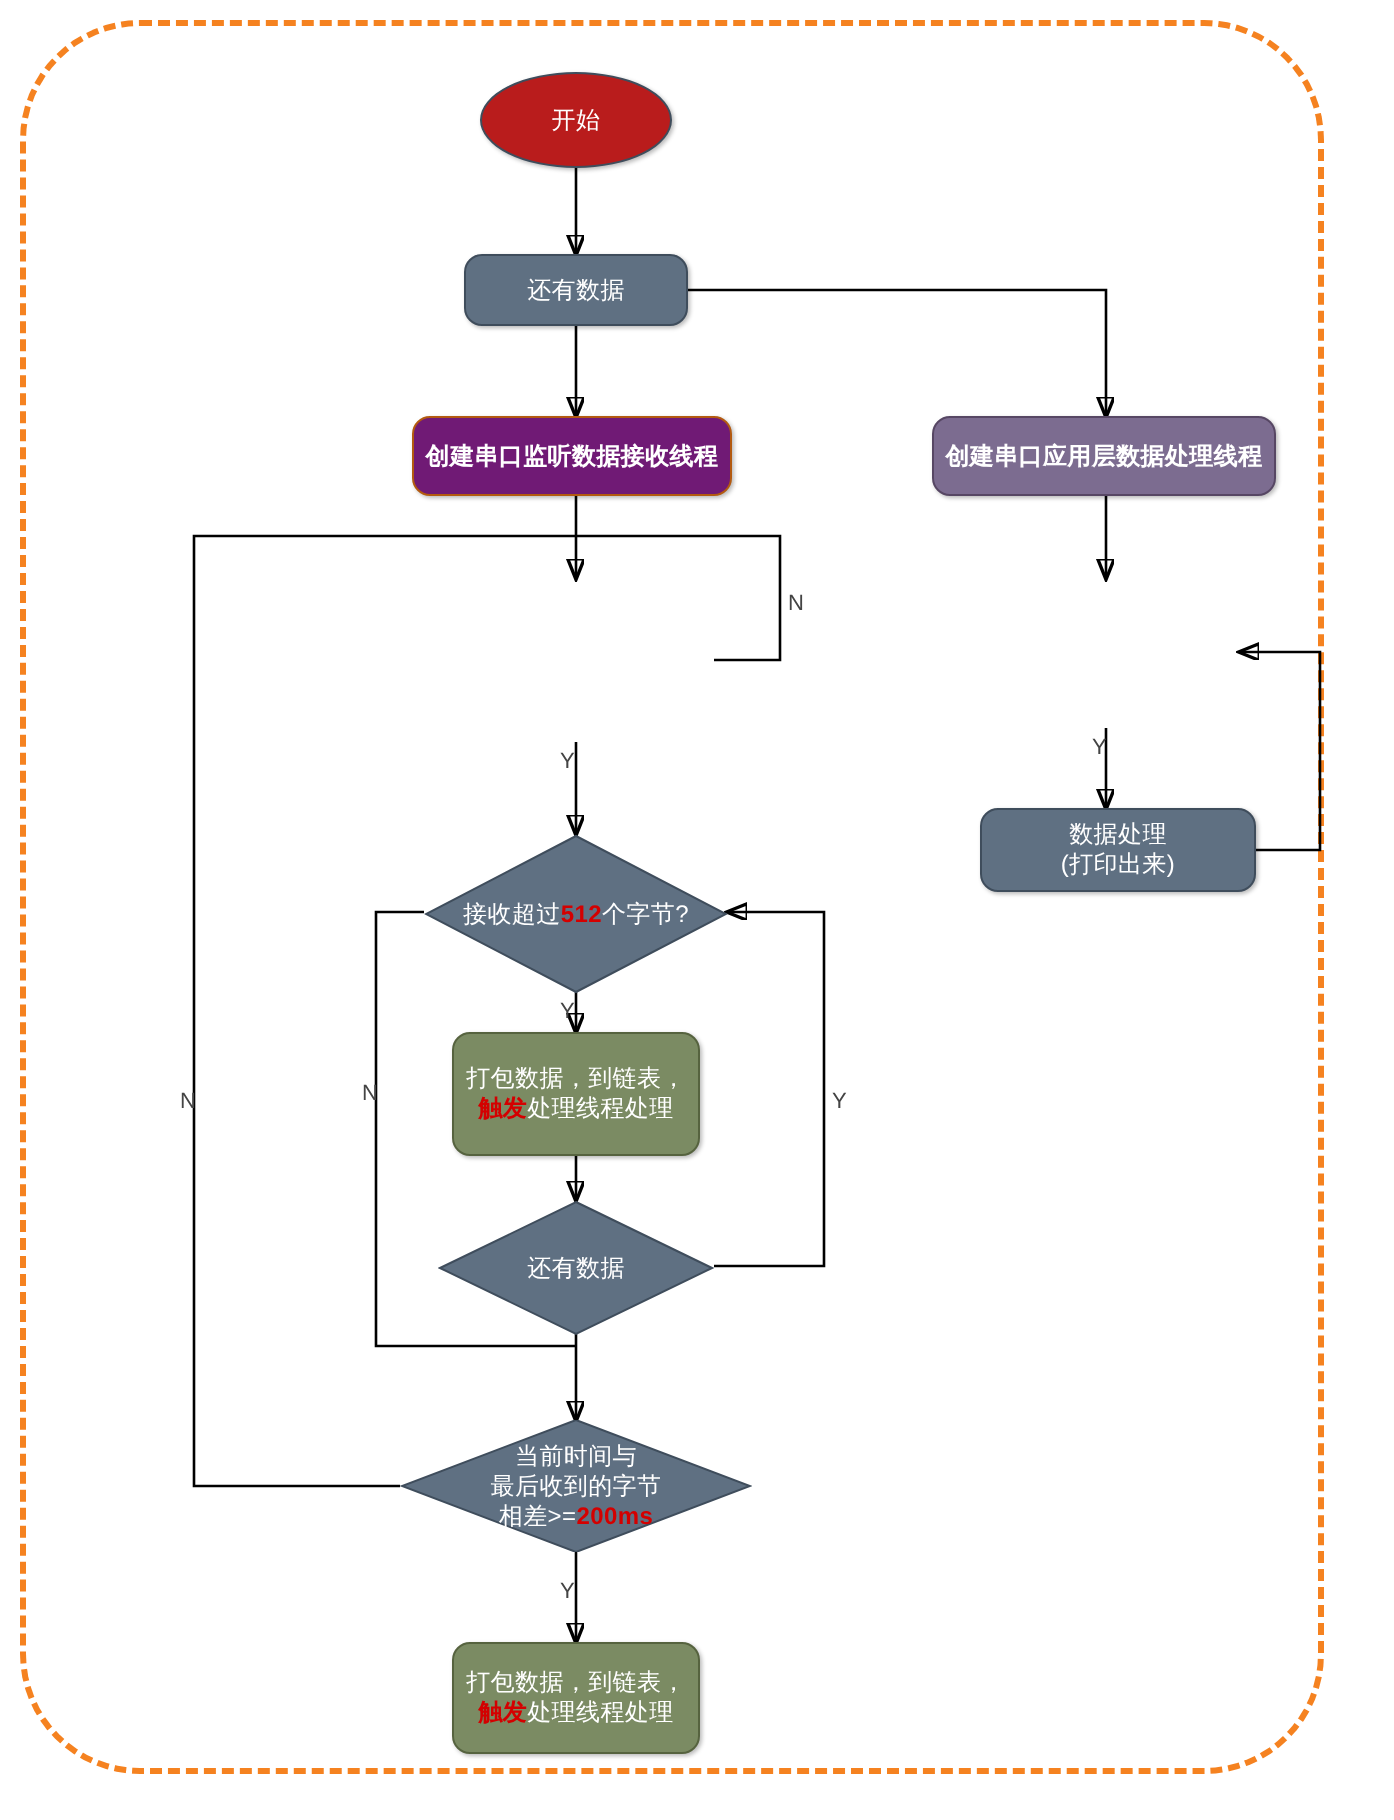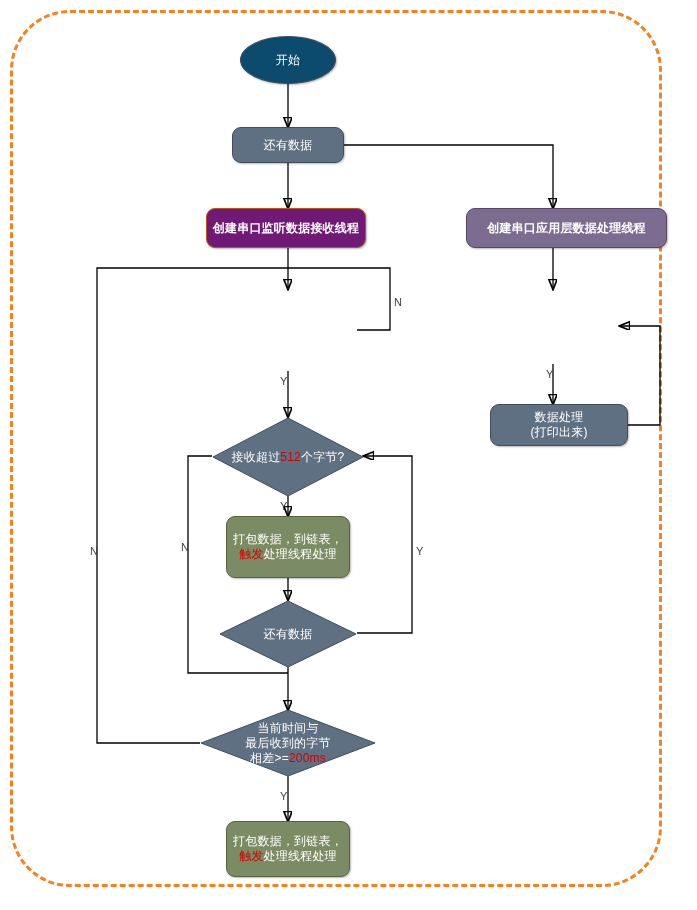--- a/index.html
+++ b/index.html
@@ -36,21 +36,21 @@
     align-items: center;
     justify-content: center;
     text-align: center;
     color: #ffffff;
     font-size: 12px;
     line-height: 1.25;
     letter-spacing: 0.2px;
     z-index: 5;
   }
   .node .lbl { position: relative; z-index: 2; width: 100%; padding: 0 4px;}
-  .hl { color: #D40000; font-weight: normal; }
+  .hl { color: #D40000; font-weight: bold; }
 
   .proc {
     border-radius: 9px;
     border: 1px solid #3f4d5c;
     background: #5F7082;
     box-shadow: 1px 1px 2px rgba(0,0,0,0.28);
   }
   .proc-orange {
     border-radius: 9px;
     border: 1px solid #b35a10;
@@ -67,21 +67,21 @@
   }
   .proc-green {
     border-radius: 9px;
     border: 1px solid #56633f;
     background: #7B8B63;
     box-shadow: 1px 1px 2px rgba(0,0,0,0.28);
   }
   .terminal {
     border-radius: 50%;
     border: 1px solid #3f4d5c;
-    background: #0c4a6e;
+    background: #b91c1c;
     box-shadow: 1px 1px 2px rgba(0,0,0,0.28);
   }
   
   .dia { background: none; border: none; box-shadow: none; }
   .dia svg { position: absolute; left: 0; top: 0; z-index: 1; }
 
   
   #edges {
     position: absolute;
     left: 0; top: 0;
@@ -158,21 +158,21 @@
   </div>
 
   <div class="node proc" style="left:232px; top:127px; width:112px; height:36px;">
     <span class="lbl">还有数据</span>
   </div>
 
   <div class="node proc-orange" style="left:206px; top:208px; width:160px; height:40px;">
     <span class="lbl">创建串口监听数据接收线程</span>
   </div>
 
-  <div class="node proc-purple" style="left:466px; top:208px; width:201px; height:40px;">
+  <div class="node proc-purple" style="left:466px; top:208px; width:172px; height:40px;">
     <span class="lbl">创建串口应用层数据处理线程</span>
   </div>
 
 
   <div class="node dia" style="left:212px; top:417px; width:152px; height:80px;">
     <svg width="152" height="80">
       <polygon points="76,1 151,40 76,79 1,40" fill="#5F7082" stroke="#3f4d5c" stroke-width="1"></polygon>
     </svg>
     <span class="lbl"><span>接收超过</span><span class="hl">512</span><span>个字节?</span></span>
   </div>

